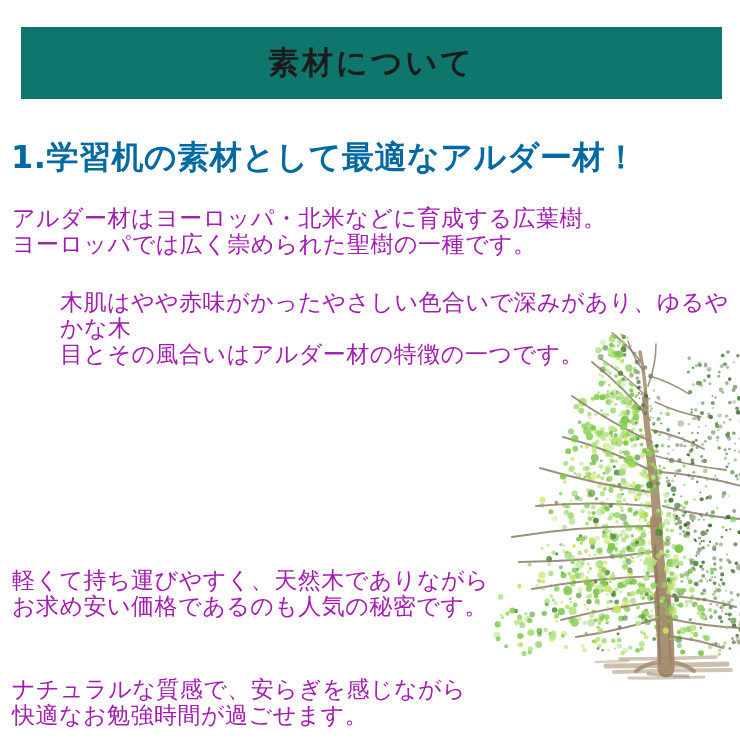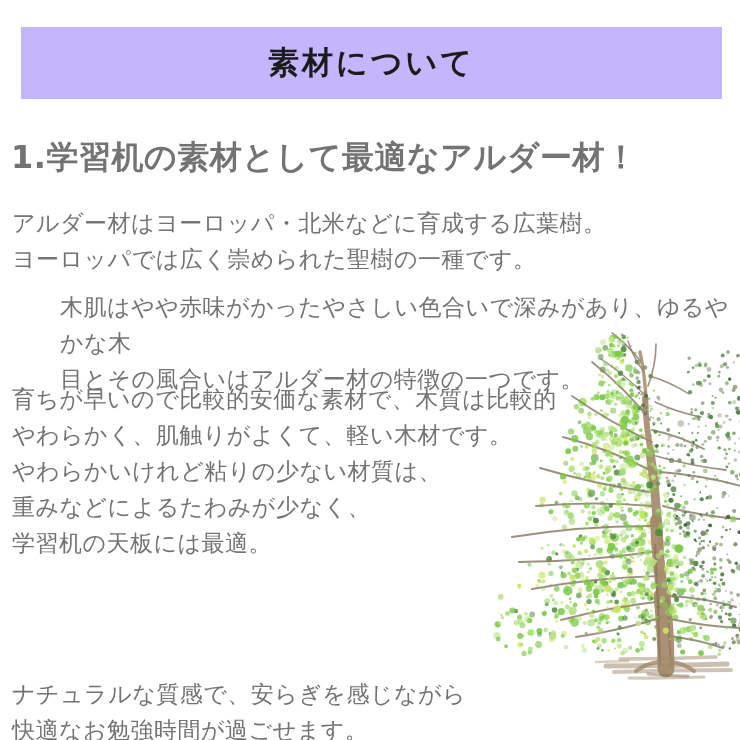--- a/index.html
+++ b/index.html
@@ -21,30 +21,30 @@
     font-size: 31px;
     font-weight: bold;
     letter-spacing: 3px;
     color: #1b1b1b;
   }
   .heading {
     position: absolute;
     left: 11px; top: 136px;
     font-size: 32px;
     font-weight: bold;
-    color: #737373;
+    color: #0369a1;
     letter-spacing: 0.5px;
     white-space: nowrap;
   }
   .para {
     position: absolute;
     left: 12px;
     font-size: 23px;
-    line-height: 36px;
-    color: #737373;
+    line-height: 26px;
+    color: #a21caf;
     letter-spacing: 0.5px;
     white-space: pre-line;
   }
   .p0 { top: 205px; }
   .p1 { top: 289px; margin-left: 48px; }
   .p2 { top: 381px; }
   .p3 { top: 567px; }
   .p4 { top: 656px; margin-top: 20px; }
   #tree-svg { position: absolute; left: 0; top: 0; pointer-events: none; }
 </style>
@@ -1460,31 +1460,28 @@
       <circle cx="556.7" cy="621.2" r="1.81" fill="#c9e45c" fill-opacity="0.52"></circle>
       <circle cx="552.8" cy="635.9" r="3.68" fill="#b9e283" fill-opacity="0.88"></circle>
       <circle cx="499.7" cy="623.1" r="1.69" fill="#b9e283" fill-opacity="0.87"></circle>
       <circle cx="553.3" cy="633.0" r="2.63" fill="#b9e283" fill-opacity="0.76"></circle>
       <circle cx="561.4" cy="611.5" r="3.62" fill="#79c847" fill-opacity="0.85"></circle>
       <circle cx="538.6" cy="644.5" r="3.47" fill="#79c847" fill-opacity="0.64"></circle>
       <circle cx="547.1" cy="601.3" r="2.96" fill="#8ed05a" fill-opacity="0.53"></circle>
       <circle cx="530.3" cy="649.0" r="2.61" fill="#9ade5b" fill-opacity="0.67"></circle>
     </svg>
 
-  <div class="banner" style="background: #c4b5fd;">
+  <div class="banner" style="background: #0f766e;">
     <h1 style="color: rgb(27, 27, 27);">素材について</h1>
   </div>
 
   <h2 class="heading">1.学習机の素材として最適なアルダー材！</h2>
 
   <p class="para p0">アルダー材はヨーロッパ・北米などに育成する広葉樹。
 ヨーロッパでは広く崇められた聖樹の一種です。</p>
   <p class="para p1">木肌はやや赤味がかったやさしい色合いで深みがあり、ゆるやかな木
 目とその風合いはアルダー材の特徴の一つです。</p>
-  <p class="para p2">育ちが早いので比較的安価な素材で、木質は比較的
-やわらかく、肌触りがよくて、軽い木材です。
-やわらかいけれど粘りの少ない材質は、
-重みなどによるたわみが少なく、
-学習机の天板には最適。</p>
+  <p class="para p3">軽くて持ち運びやすく、天然木でありながら
+お求め安い価格であるのも人気の秘密です。</p>
   <p class="para p4">ナチュラルな質感で、安らぎを感じながら
 快適なお勉強時間が過ごせます。</p>
 
 </div>
 
 </body></html>

